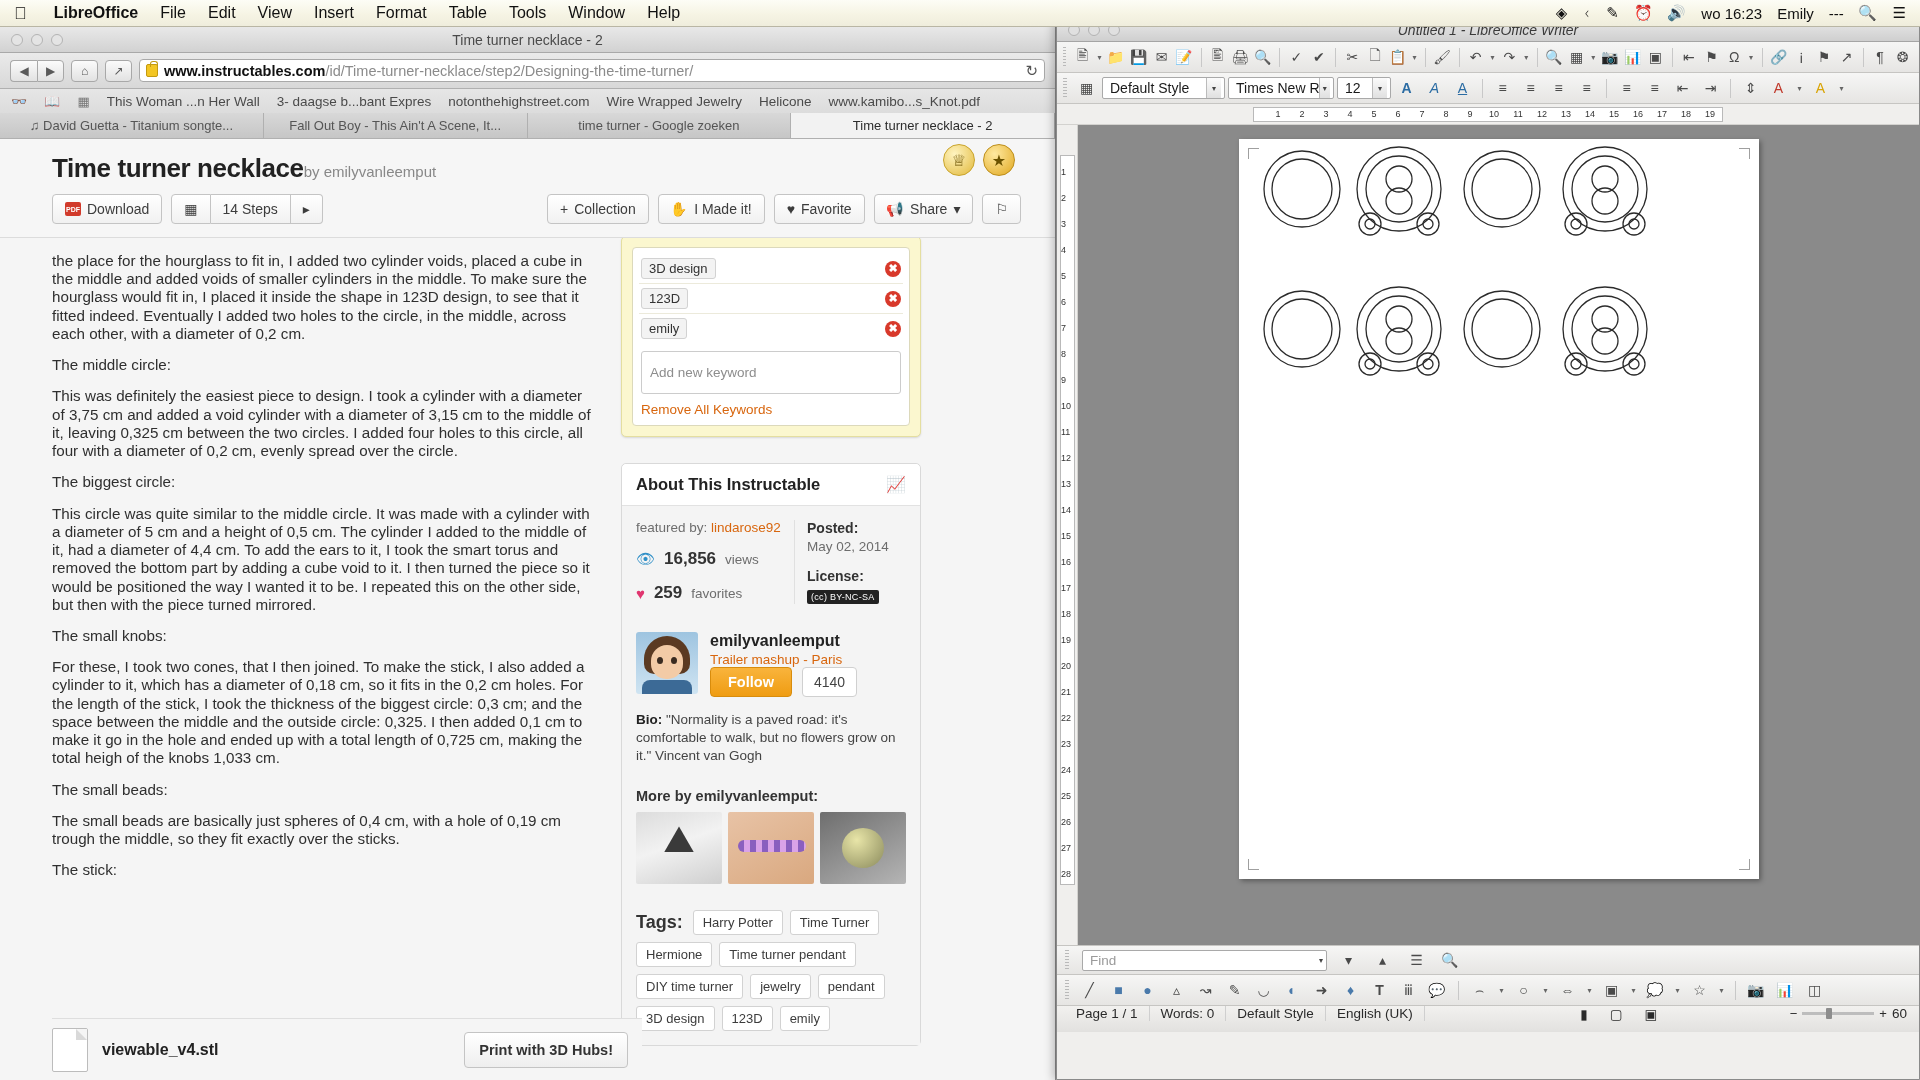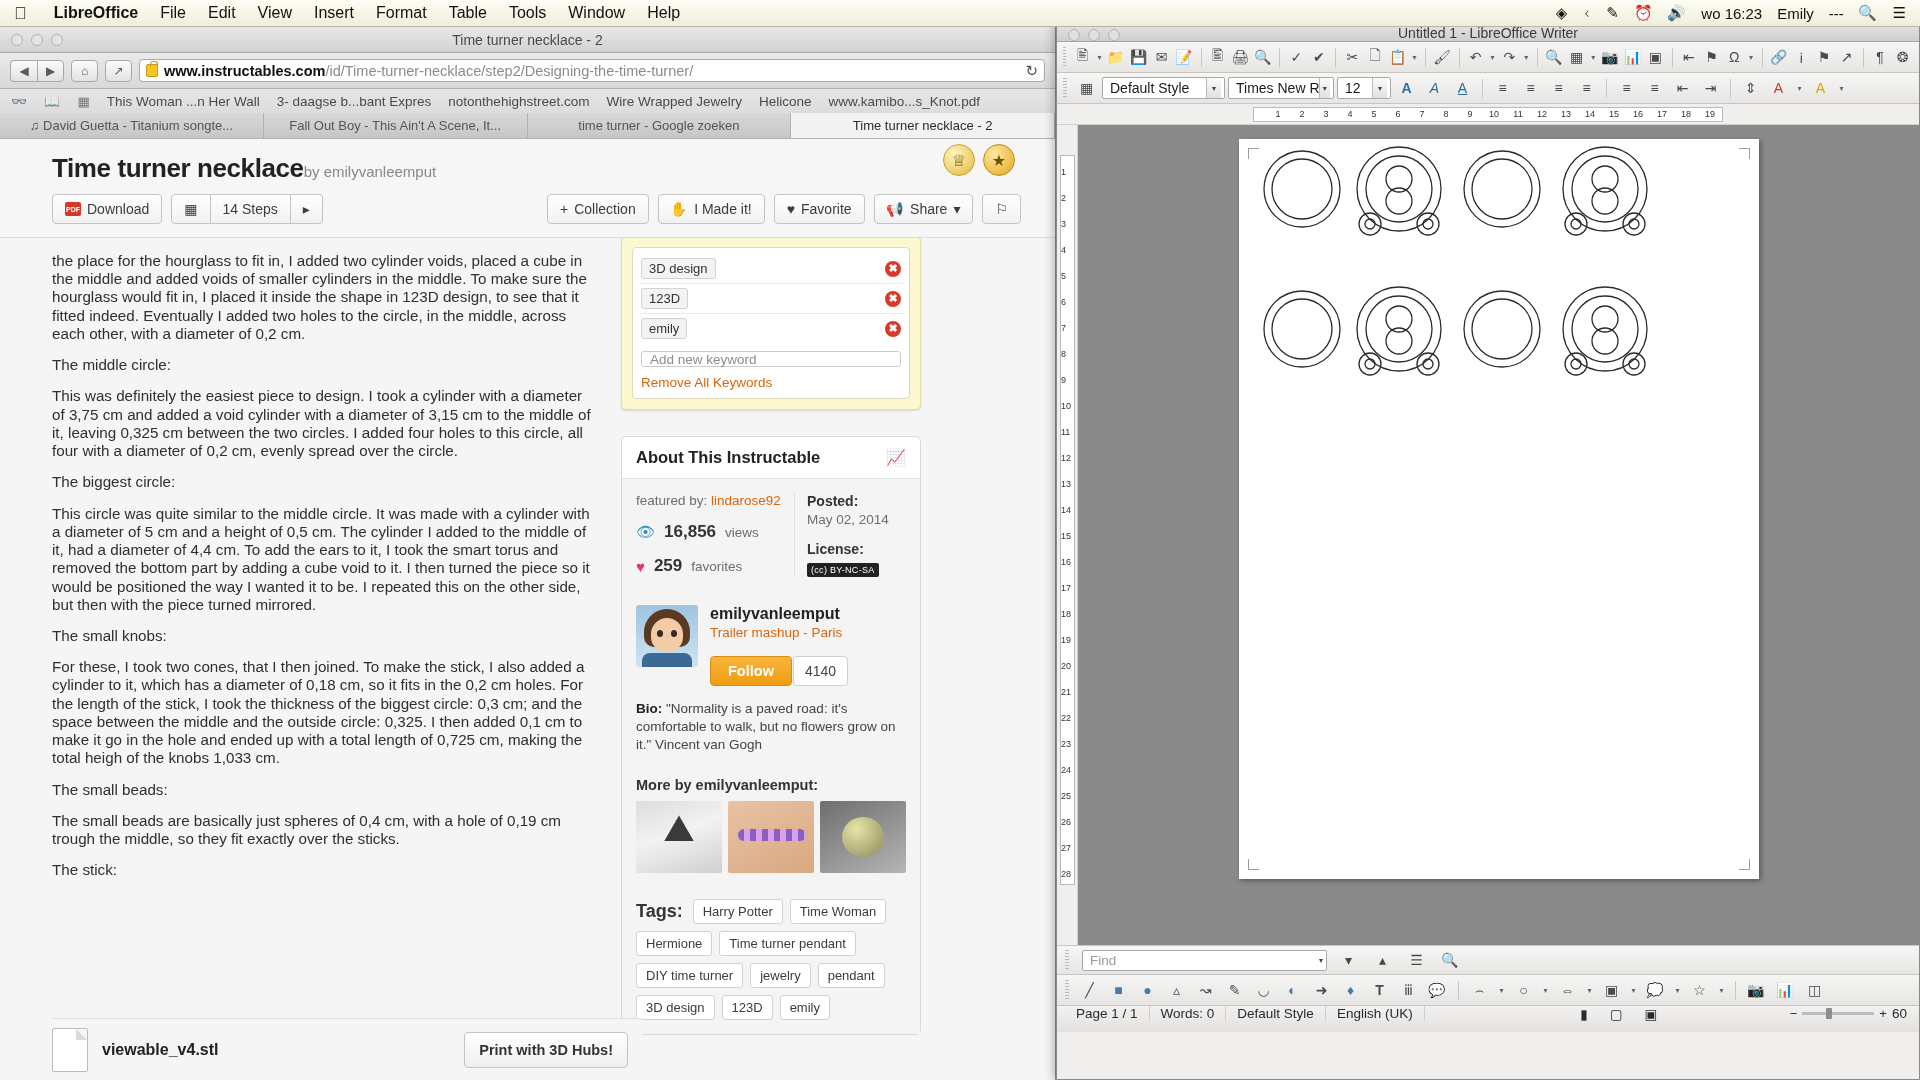--- a/index.html
+++ b/index.html
@@ -134,21 +134,21 @@
     background: #fbf7cf; border: 1px solid #e4dea0; border-radius: 5px;
     padding: 10px; margin-bottom: 26px; box-shadow: 0 1px 2px rgba(0,0,0,.12);
     margin-top: -16px;
   }
   .kwinner { background:#fff; border: 1px solid #dcd9bb; border-radius: 4px; padding: 6px; }
   .kwrow { display:flex; align-items:center; padding: 4px 2px; border-bottom: 1px solid #eceadb;}
   .kwtag { border:1px solid #d2d2d2; background:#f3f3f3; border-radius:3px;
     padding: 2px 7px; font-size: 13px; color: #333;}
   .kwdel { margin-left:auto; width:16px;height:16px;border-radius:50%;background:#d8392b;
     color:#fff;font-size:11px;display:flex;align-items:center;justify-content:center;font-weight:bold;}
-  .kwinput { margin: 8px 2px 6px; height: 16px; border:1px solid #ccc; border-radius:3px;
+  .kwinput { margin: 8px 2px 6px; height: 43px; border:1px solid #ccc; border-radius:3px;
     background:#fff; display:flex;align-items:center;padding:0 8px;font-size:13.5px;color:#8d8d8d;}
   .kwremove { color:#d8660e; font-size:13.5px; padding: 2px 2px 2px; }
 
   .card { border: 1px solid #d9d9d9; border-radius: 5px; background: #fff; margin-bottom: 20px; }
   .card-h { padding: 11px 14px; border-bottom:1px solid #e2e2e2; background:#fff; border-radius:5px 5px 0 0;
             display:flex;align-items:flex-start;}
   .card-h .t { font-size: 16.5px; font-weight: bold; color: #222; }
   .card-h .g { margin-left:auto; color:#2d8bbd; font-size:16px;}
   .card-b { background: #f4f4f4; padding: 14px; }
   .abt-grid { display: flex; }
@@ -169,21 +169,21 @@
   .author { display: flex; gap: 12px; padding: 14px; background:#f4f4f4; }
   .avatar { width: 62px; height: 62px; border-radius: 3px; overflow: hidden;
     background: linear-gradient(#9ec4e0,#cfe4f2); position: relative; flex: none;}
   .avatar .hair{position:absolute;left:8px;top:4px;width:46px;height:38px;background:#5b3a22;border-radius:23px 23px 10px 10px;}
   .avatar .face{position:absolute;left:15px;top:13px;width:32px;height:34px;background:#f3cba6;border-radius:16px 16px 15px 15px;}
   .avatar .e1,.avatar .e2{position:absolute;top:25px;width:6px;height:7px;background:#3a2b20;border-radius:50%;}
   .avatar .e1{left:21px;} .avatar .e2{left:35px;}
   .avatar .bd{position:absolute;left:6px;bottom:0;width:50px;height:14px;background:#3c6a96;border-radius:8px 8px 0 0;}
   .au-name { font-size: 16px; font-weight: bold; color: #222; }
   .au-sub { font-size: 13.5px; color: #d8660e; margin-top: 2px;}
-  .follow-row { display:flex; gap:1px; margin-top: 16px;}
+  .follow-row { display:flex; gap:10px; margin-top: 0;}
   .follow { background: linear-gradient(to bottom,#f9b43c,#ef9c12); border:1px solid #d88c0c;
     color:#fff; font-size:14.5px; font-weight:bold; border-radius:4px; padding: 6px 17px; }
   .cnt { border:1px solid #d0d0d0; background:#fff; border-radius:4px; padding: 6px 11px; font-size: 14px; color:#444;}
   .bio { padding: 0 14px 14px; font-size: 13.5px; color:#444; line-height:1.32; background:#f4f4f4;}
   .bio b { color:#222; }
 
   .more-h { padding: 10px 14px 8px; font-weight:bold; font-size:14.5px; color:#333; background:#f4f4f4;}
   .thumbs { display: flex; gap: 6px; padding: 0 14px 14px; background:#f4f4f4;}
   .th { width: 87px; height: 72px; border-radius:2px; }
   .th1 { background: linear-gradient(160deg,#dcdcdc 0%,#f2f2f2 45%,#cfcfcf 100%); position:relative;}
@@ -210,21 +210,21 @@
      background: linear-gradient(to bottom,#fff,#eee); padding: 9px 14px; font-size: 14.5px; color:#333; font-weight:bold;}
 
   
   #lo {
     position: absolute; left: 1056px; top: 18px; width: 864px; height: 1062px;
     background: #f0efed; border: 1px solid #8a8a8a; border-radius: 5px 5px 0 0;
     overflow: hidden; box-shadow: -3px 0 10px rgba(0,0,0,.25);
   }
   .lo-title {
     height: 23px; background: linear-gradient(to bottom,#e9e9e9,#cfcfcf);
-    border-bottom: 1px solid #a5a5a5; display:flex; align-items:flex-end; position:relative;
+    border-bottom: 1px solid #a5a5a5; display:flex; align-items:center; position:relative;font-style:italic;
   }
   .lo-title .traffic span { background:#e0e0e0; }
   .lo-title .t { position:absolute; left:0; right:0; text-align:center; font-size:14px; color:#3a3a3a;}
   .lo-tb {
     height: 31px; background: linear-gradient(to bottom,#f6f6f5,#e6e5e3);
     border-bottom: 1px solid #c6c5c2; display:flex; align-items:center; padding: 0 6px; gap: 2px;
   }
   .ti { width: 25px; height: 24px; display:flex;align-items:center;justify-content:center; font-size:14px; color:#4a4a4a;}
   .ti.sm { width: 11px; font-size: 8px; color:#666;}
   .sep { width: 1px; height: 19px; background:#c8c8c8; margin: 0 4px;}
@@ -499,21 +499,21 @@
           <div class="thumbs">
             <div class="th th1"></div>
             <div class="th th2"></div>
             <div class="th th3"></div>
           </div>
 
           <div class="tags">
             <div class="tags-row">
               <span class="tags-lbl">Tags:</span>
               <span class="tag">Harry Potter</span>
-              <span class="tag">Time Woman</span>
+              <span class="tag">Time Turner</span>
               <span class="tag">Hermione</span>
               <span class="tag">Time turner pendant</span>
               <span class="tag">DIY time turner</span>
               <span class="tag">jewelry</span>
               <span class="tag">pendant</span>
               <span class="tag">3D design</span>
               <span class="tag">123D</span>
               <span class="tag">emily</span>
             </div>
           </div>

